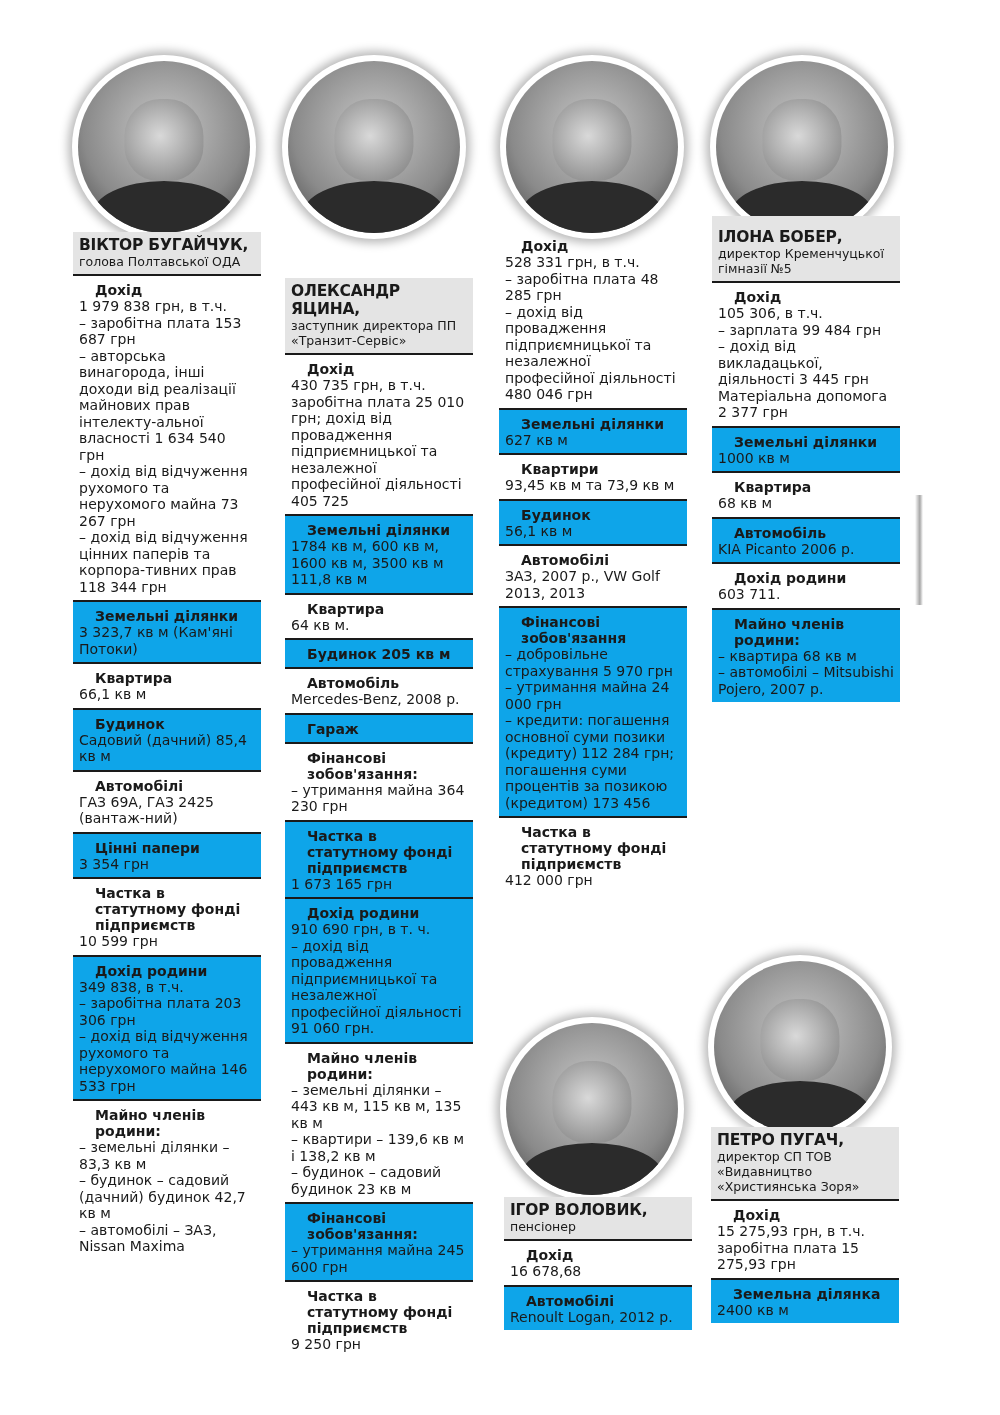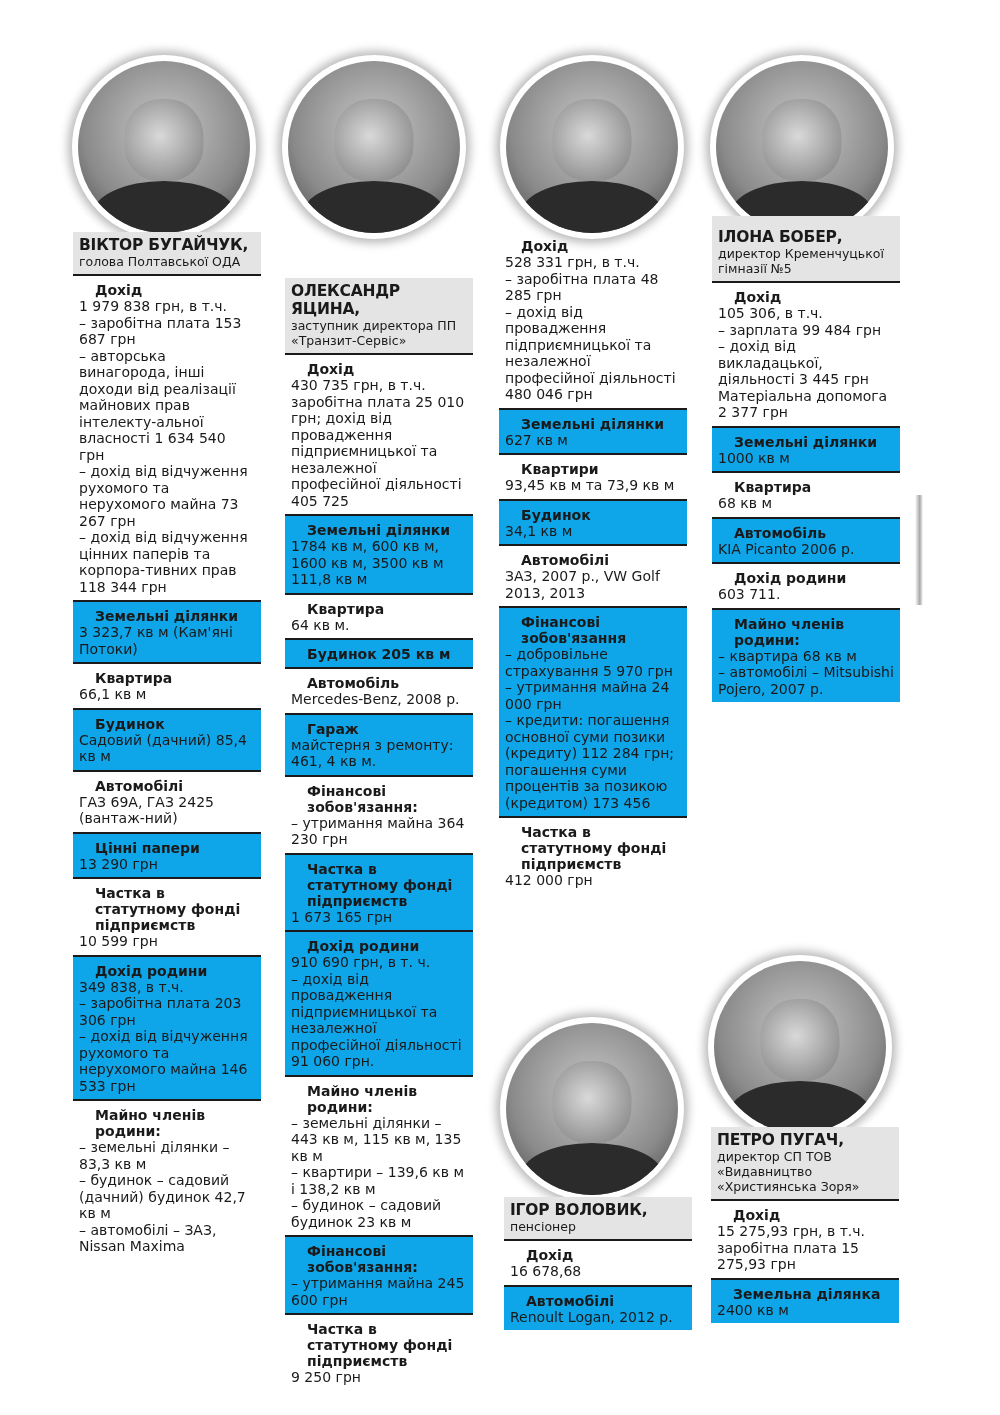--- a/index.html
+++ b/index.html
@@ -59,21 +59,21 @@
   <div class="sec gray">
     <div class="sec-title">Будинок</div>
     <div class="sec-body">Садовий (дачний) 85,4 кв м</div>
   </div>
   <div class="sec">
     <div class="sec-title">Автомобілі</div>
     <div class="sec-body">ГАЗ 69А, ГАЗ 2425 (вантаж-ний)</div>
   </div>
   <div class="sec gray">
     <div class="sec-title">Цінні папери</div>
-    <div class="sec-body">13 290 грн</div>
+    <div class="sec-body">3 354 грн</div>
   </div>
   <div class="sec">
     <div class="sec-title">Частка в статутному фонді підприємств</div>
     <div class="sec-body">10 599 грн</div>
   </div>
   <div class="sec gray">
     <div class="sec-title">Дохід родини</div>
     <div class="sec-body">349 838, в т.ч.
 – заробітна плата 203 306 грн
 – дохід від відчуження рухомого та нерухомого майна 146 533 грн</div>
@@ -111,21 +111,20 @@
   </div>
   <div class="sec gray">
     <div class="sec-title">Будинок 205 кв м</div>
   </div>
   <div class="sec">
     <div class="sec-title">Автомобіль</div>
     <div class="sec-body">Mercedes-Benz, 2008 р.</div>
   </div>
   <div class="sec gray">
     <div class="sec-title">Гараж</div>
-    <div class="sec-body">майстерня з ремонту: 461, 4 кв м.</div>
   </div>
   <div class="sec">
     <div class="sec-title">Фінансові зобов'язання:</div>
     <div class="sec-body">– утримання майна 364 230 грн</div>
   </div>
   <div class="sec gray">
     <div class="sec-title">Частка в статутному фонді підприємств</div>
     <div class="sec-body">1 673 165 грн</div>
   </div>
   <div class="sec gray">
@@ -165,21 +164,21 @@
   <div class="sec gray">
     <div class="sec-title">Земельні ділянки</div>
     <div class="sec-body">627 кв м</div>
   </div>
   <div class="sec">
     <div class="sec-title">Квартири</div>
     <div class="sec-body">93,45 кв м та 73,9 кв м</div>
   </div>
   <div class="sec gray">
     <div class="sec-title">Будинок</div>
-    <div class="sec-body">34,1 кв м</div>
+    <div class="sec-body">56,1 кв м</div>
   </div>
   <div class="sec">
     <div class="sec-title">Автомобілі</div>
     <div class="sec-body">ЗАЗ, 2007 р., VW Golf 2013, 2013</div>
   </div>
   <div class="sec gray">
     <div class="sec-title">Фінансові зобов'язання</div>
     <div class="sec-body">– добровільне страхування 5 970 грн
 – утримання майна 24 000 грн
 – кредити: погашення основної суми позики (кредиту) 112 284 грн; погашення суми процентів за позикою (кредитом) 173 456</div>

